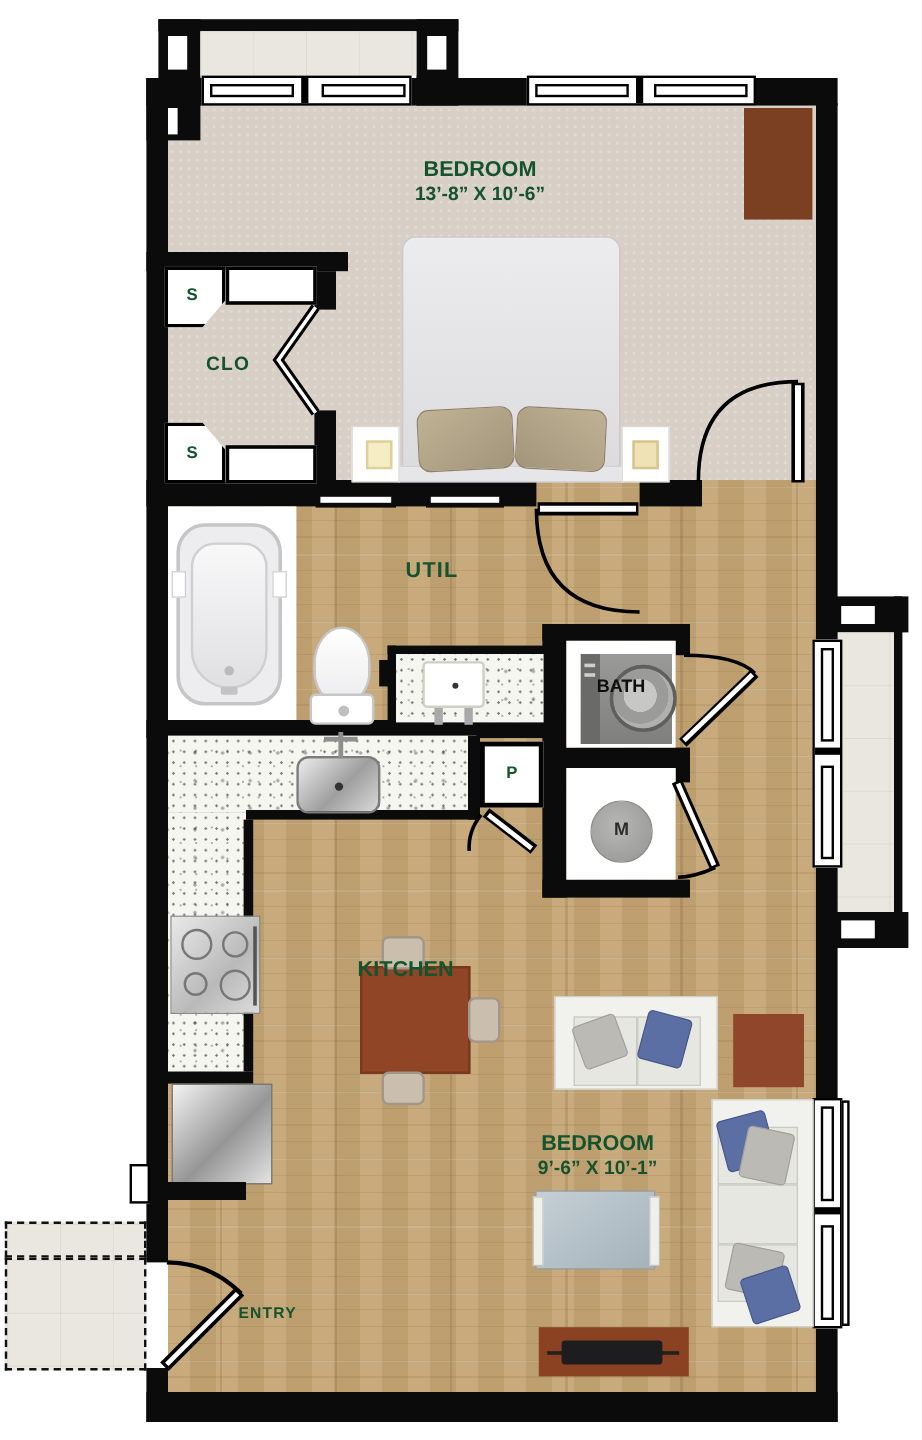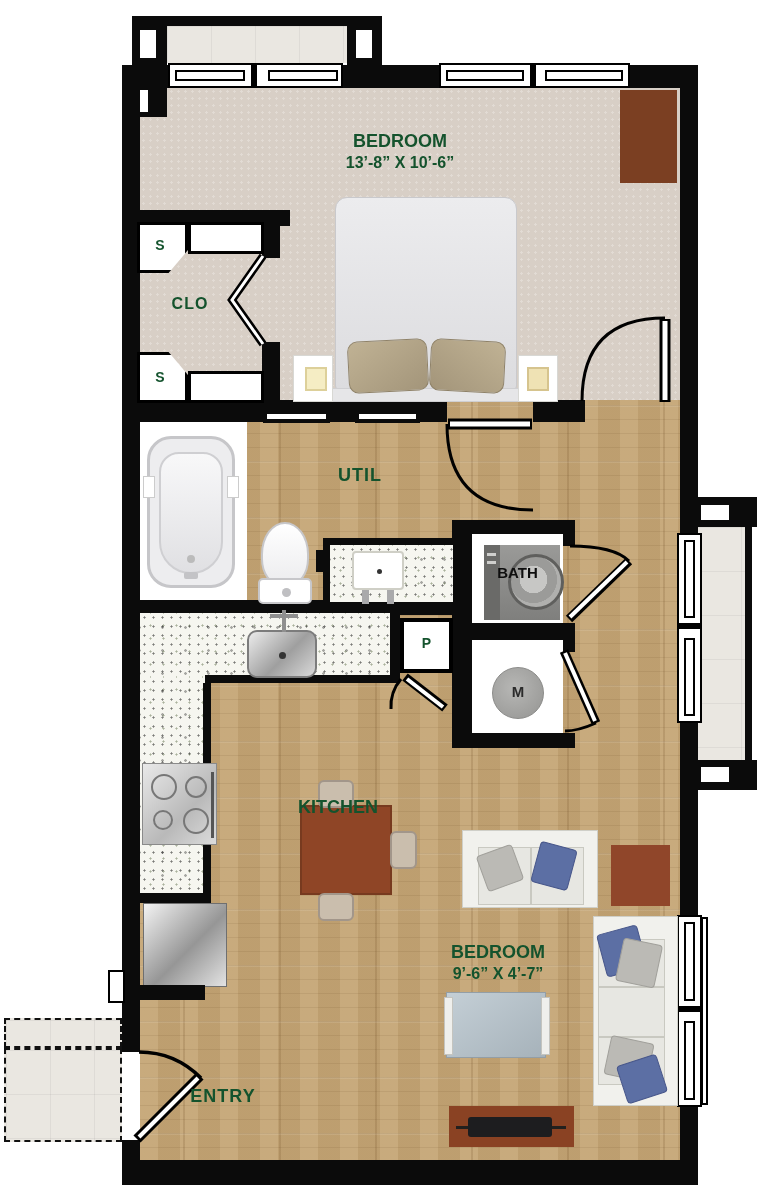--- a/index.html
+++ b/index.html
@@ -266,16 +266,16 @@
   <div class="lbl" style="left:300px;top:154px;width:200px;font-size:16px;">13’-8” X 10’-6”</div>
   <div class="lbl" style="left:150px;top:295px;width:80px;font-size:16px;letter-spacing:1px;">CLO</div>
   <div class="lbl" style="left:137px;top:238px;width:46px;font-size:14px;">S</div>
   <div class="lbl" style="left:137px;top:370px;width:46px;font-size:14px;">S</div>
   <div class="lbl" style="left:310px;top:466px;width:100px;font-size:18px;letter-spacing:1px;">UTIL</div>
   <div class="lbl" style="left:472px;top:565px;width:91px;font-size:15px;color:#0e0e0e;">BATH</div>
   <div class="lbl" style="left:400px;top:636px;width:53px;font-size:14px;">P</div>
   <div class="lbl" style="left:492px;top:684px;width:52px;font-size:15px;color:#2b2b2b;">M</div>
   <div class="lbl" style="left:288px;top:750px;width:100px;font-size:18px;margin-top:48px;">KITCHEN</div>
   <div class="lbl" style="left:428px;top:943px;width:140px;font-size:18px;">BEDROOM</div>
-  <div class="lbl" style="left:428px;top:965px;width:140px;font-size:16px;">9’-6” X 4’-7”</div>
-  <div class="lbl" style="left:168px;top:1087px;width:110px;font-size:18px;letter-spacing:1px;">ENTRY</div>
+  <div class="lbl" style="left:428px;top:965px;width:140px;font-size:16px;">9’-6” X 10’-1”</div>
+  <div class="lbl" style="left:168px;top:1087px;width:110px;font-size:13px;letter-spacing:1px;">ENTRY</div>
 
 </div>
 
 </body></html>

